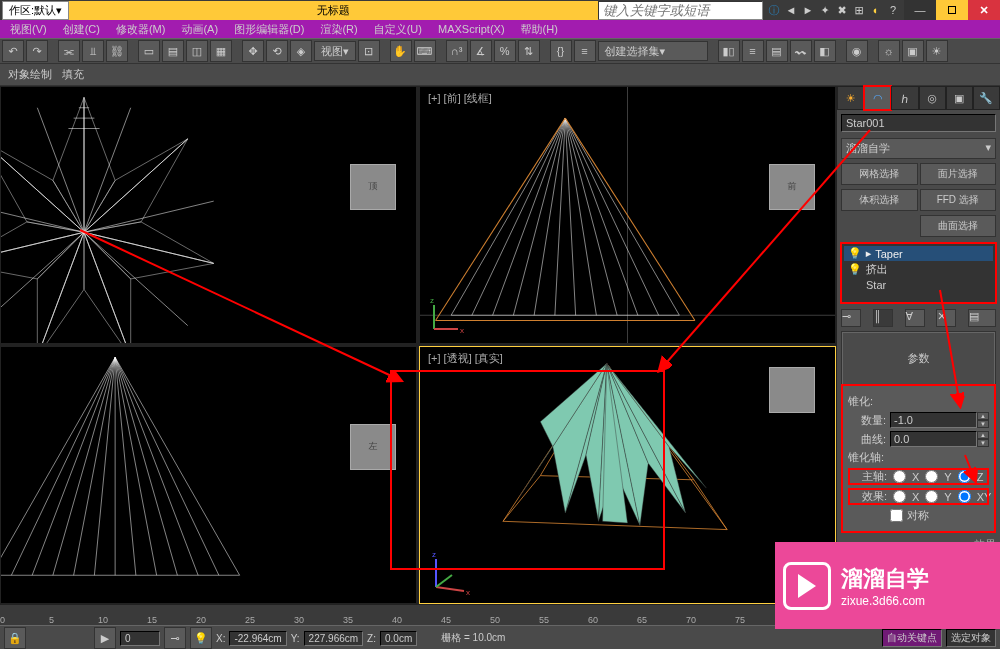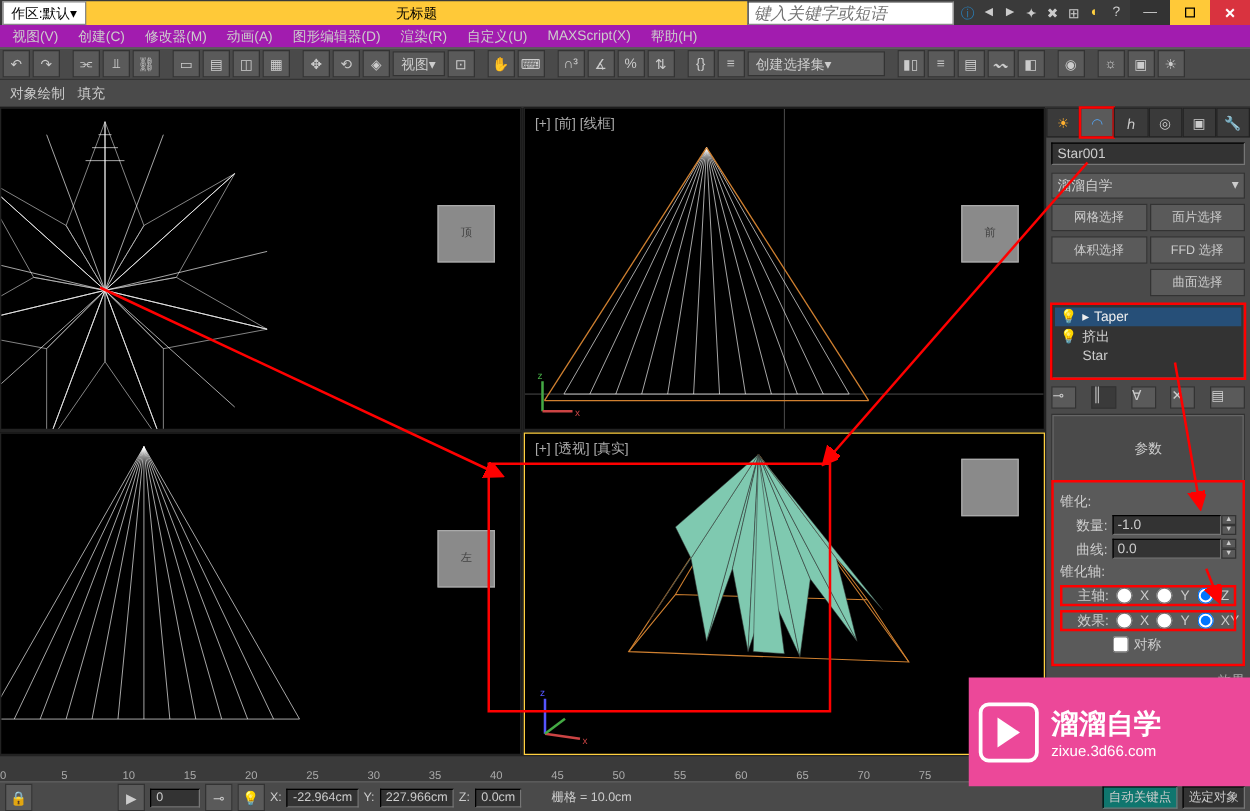--- a/index.html
+++ b/index.html
@@ -490,21 +490,21 @@
   <div class="tbtn">⊸</div>
   <div class="tbtn" style="color:#ffd040">💡</div>
   <span>X:</span>
     <span class="fld">-22.964cm</span>
   <span>Y:</span>
     <span class="fld">227.966cm</span>
   <span>Z:</span>
     <span class="fld">0.0cm</span>
   <span style="margin-left:20px">栅格 = 10.0cm</span>
   <div style="flex:1"></div>
-  <span class="fld" style="background:#0f766e">自动关键点</span>
+  <span class="fld" style="background:#701a75">自动关键点</span>
   <span class="fld">选定对象</span>
 </div>
 
 <svg class="redline" style="position:absolute;left:0;top:0;width:1000px;height:649px;pointer-events:none">
   <defs>
       <marker id="ah" markerWidth="8" markerHeight="8" refX="6" refY="3" orient="auto">
         <path d="M0,0 L6,3 L0,6 Z" fill="red"></path>
       </marker>
     </defs>
   <line x1="80" y1="230" x2="400" y2="380" stroke="red" stroke-width="2" marker-end="url(#ah)"></line>

